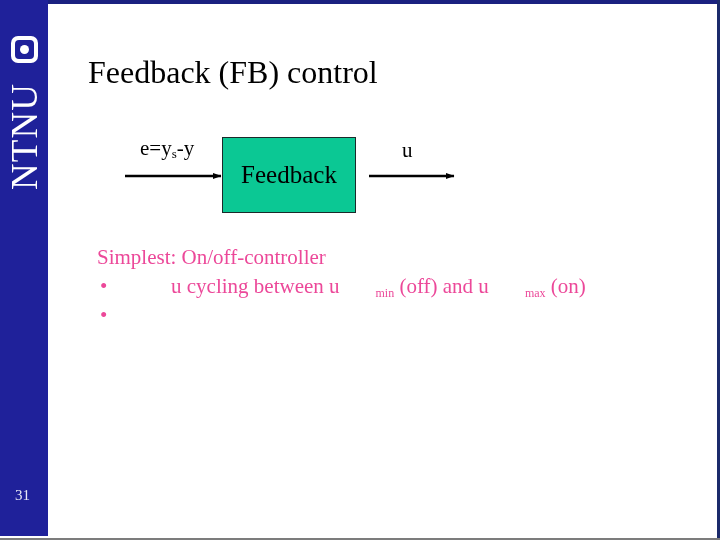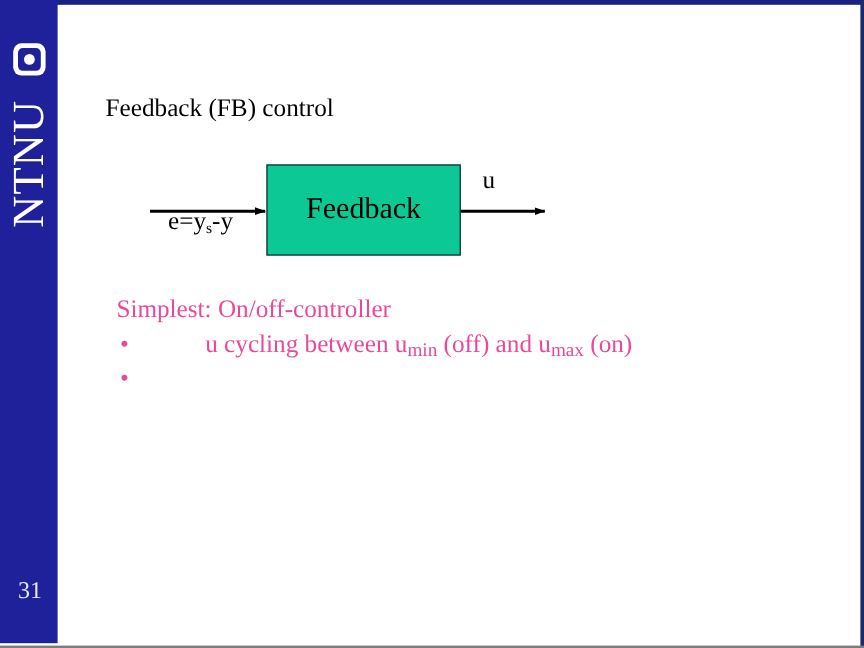--- a/index.html
+++ b/index.html
@@ -93,47 +93,47 @@
     line-height: 1;
     white-space: nowrap;
   }
 
   .page-number {
     position: absolute;
     left: 15px;
     bottom: 32px;
     color: #e8e8f5;
     font-family: "Liberation Serif", serif;
-    font-size: 20px;
+    font-size: 15px;
   }
 
   
   .slide-title {
     position: absolute;
     left: 88px;
-    top: 78px;
-    font-family: "Liberation Serif", serif;
-    font-size: 21px;
+    top: 54px;
+    font-family: "Liberation Serif", serif;
+    font-size: 32px;
     color: #000000;
     white-space: nowrap;
   }
 
   
   .diagram {
     position: absolute;
     left: 0; top: 0;
     width: 720px; height: 540px;
     pointer-events: none;
   }
 
   .ctrl-box {
     position: absolute;
     left: 222px;
     top: 137px;
-    width: 162px;
+    width: 134px;
     height: 76px;
     background: #0bc894;
     border: 1px solid #1b2a2a;
     box-sizing: border-box;
     display: flex;
     flex-direction: column;
     align-items: center;
     justify-content: center;
   }
   .ctrl-box span {
@@ -146,21 +146,20 @@
   }
 
   .label-e {
     position: absolute;
     left: 140px;
     top: 136px;
     font-family: "Liberation Serif", serif;
     font-size: 21px;
     color: #000000;
     white-space: nowrap;
-    margin-top: 36px;
   }
   .label-e sub {
     font-size: 13px;
     vertical-align: baseline;
     position: relative;
     top: 3px;
   }
 
   .label-u {
     position: absolute;
@@ -190,24 +189,25 @@
     align-items: flex-start;
     white-space: nowrap;
   }
   .body-text .bullet-mark {
     width: 74px;
     flex: 0 0 74px;
     padding-left: 3px;
     box-sizing: border-box;
   }
   .body-text sub {
-    font-size: 16px;
+    font-size: 12px;
     vertical-align: baseline;
     position: relative;
     top: 4px;
+    margin-left: 36px;
   }
 </style>
 </head>
 <body>
 
 <div id="slide">
 
   <div class="frame-top"></div>
   <div class="frame-right"></div>
   <div class="frame-bottom"></div>

